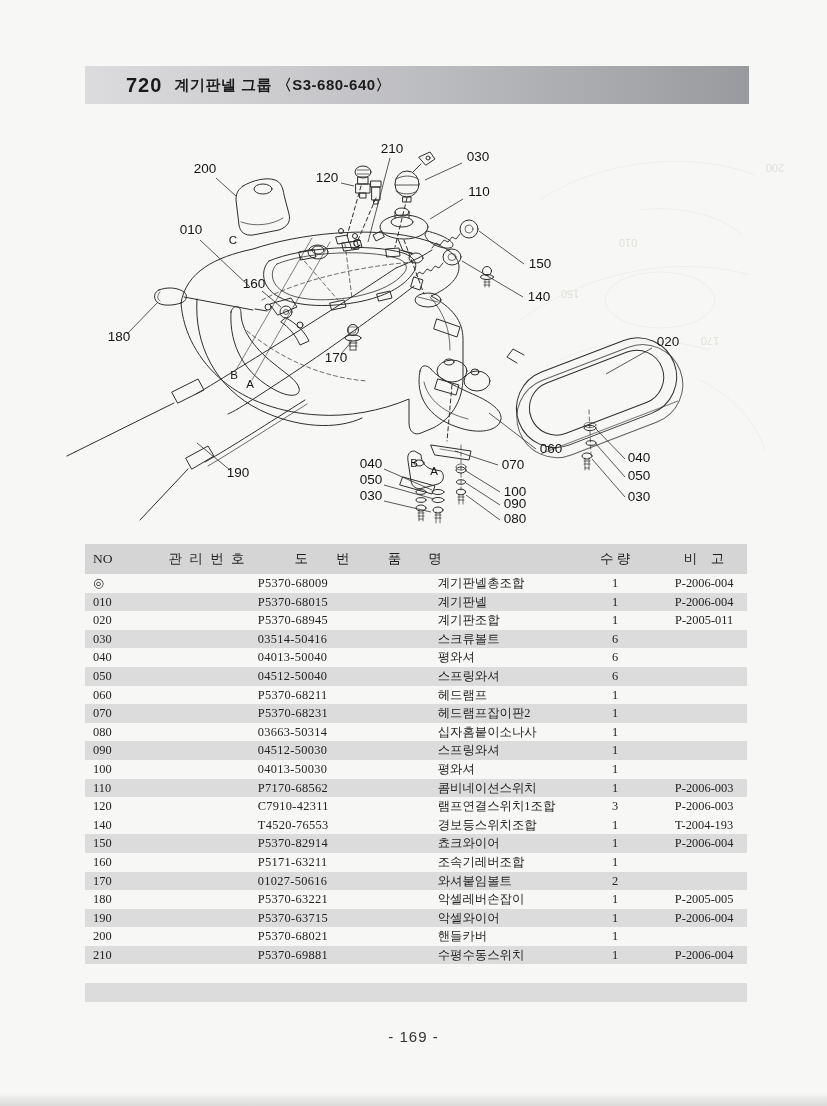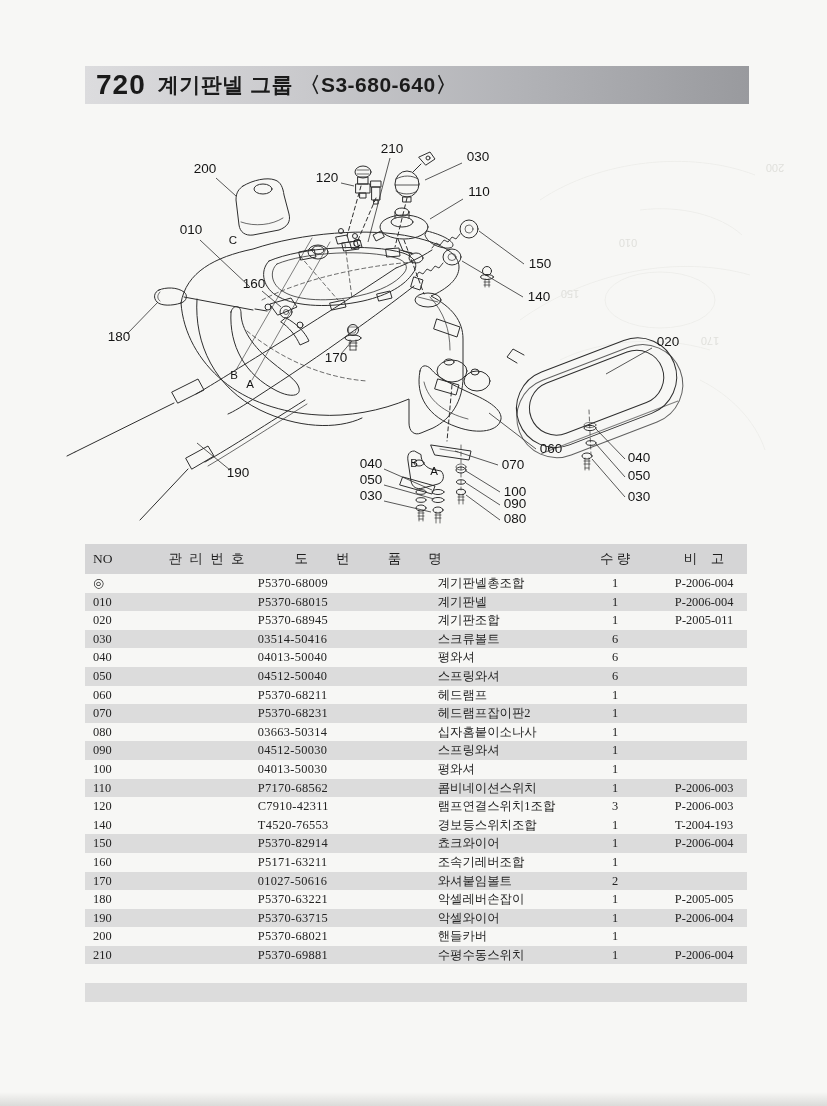--- a/index.html
+++ b/index.html
@@ -14,24 +14,24 @@
     background:linear-gradient(180deg, rgba(0,0,0,0) 0%, rgba(90,90,88,0.18) 100%);
     pointer-events:none;
   }
   
   .titlebar{
     position:absolute;left:85px;top:66px;width:664px;height:38px;
     background:linear-gradient(90deg,#dcdcde 0%,#cbcbce 30%,#b2b3b7 65%,#999a9e 100%);
     display:flex;align-items:center;box-sizing:border-box;padding-left:11px;
   }
   .titlebar .secno{
-    font-size:28px;font-weight:bold;color:#1a1a1a;letter-spacing:1px;margin-right:12px;
+    font-size:20px;font-weight:bold;color:#1a1a1a;letter-spacing:1px;margin-right:12px;margin-left:30px;
   }
   .titlebar .sectitle{
-    font-size:21px;font-weight:600;color:#1b1b1b;letter-spacing:0.5px;
+    font-size:15px;font-weight:600;color:#1b1b1b;letter-spacing:0.5px;
   }
   
   #diagram{position:absolute;left:0;top:130px;width:827px;height:430px;}
   #diagram .art{stroke:#2e2e2e;fill:none;stroke-width:1;stroke-linejoin:round;stroke-linecap:round;}
   #diagram .dash{stroke-dasharray:4 3;}
   #diagram .callout{
     font-family:"Liberation Sans",sans-serif;font-size:13.5px;fill:#141414;
     text-anchor:middle;stroke:none;
   }
   #diagram .letterlbl{
@@ -475,13 +475,14 @@
         </tr>
         <tr>
           <td colspan="6">&nbsp;</td>
         </tr>
         <tr class="stripe">
           <td colspan="6">&nbsp;</td>
         </tr>
       </tbody>
   </table>
 
+  <div class="pagenum">- 169 -</div>
 </div>
 
 </body></html>

